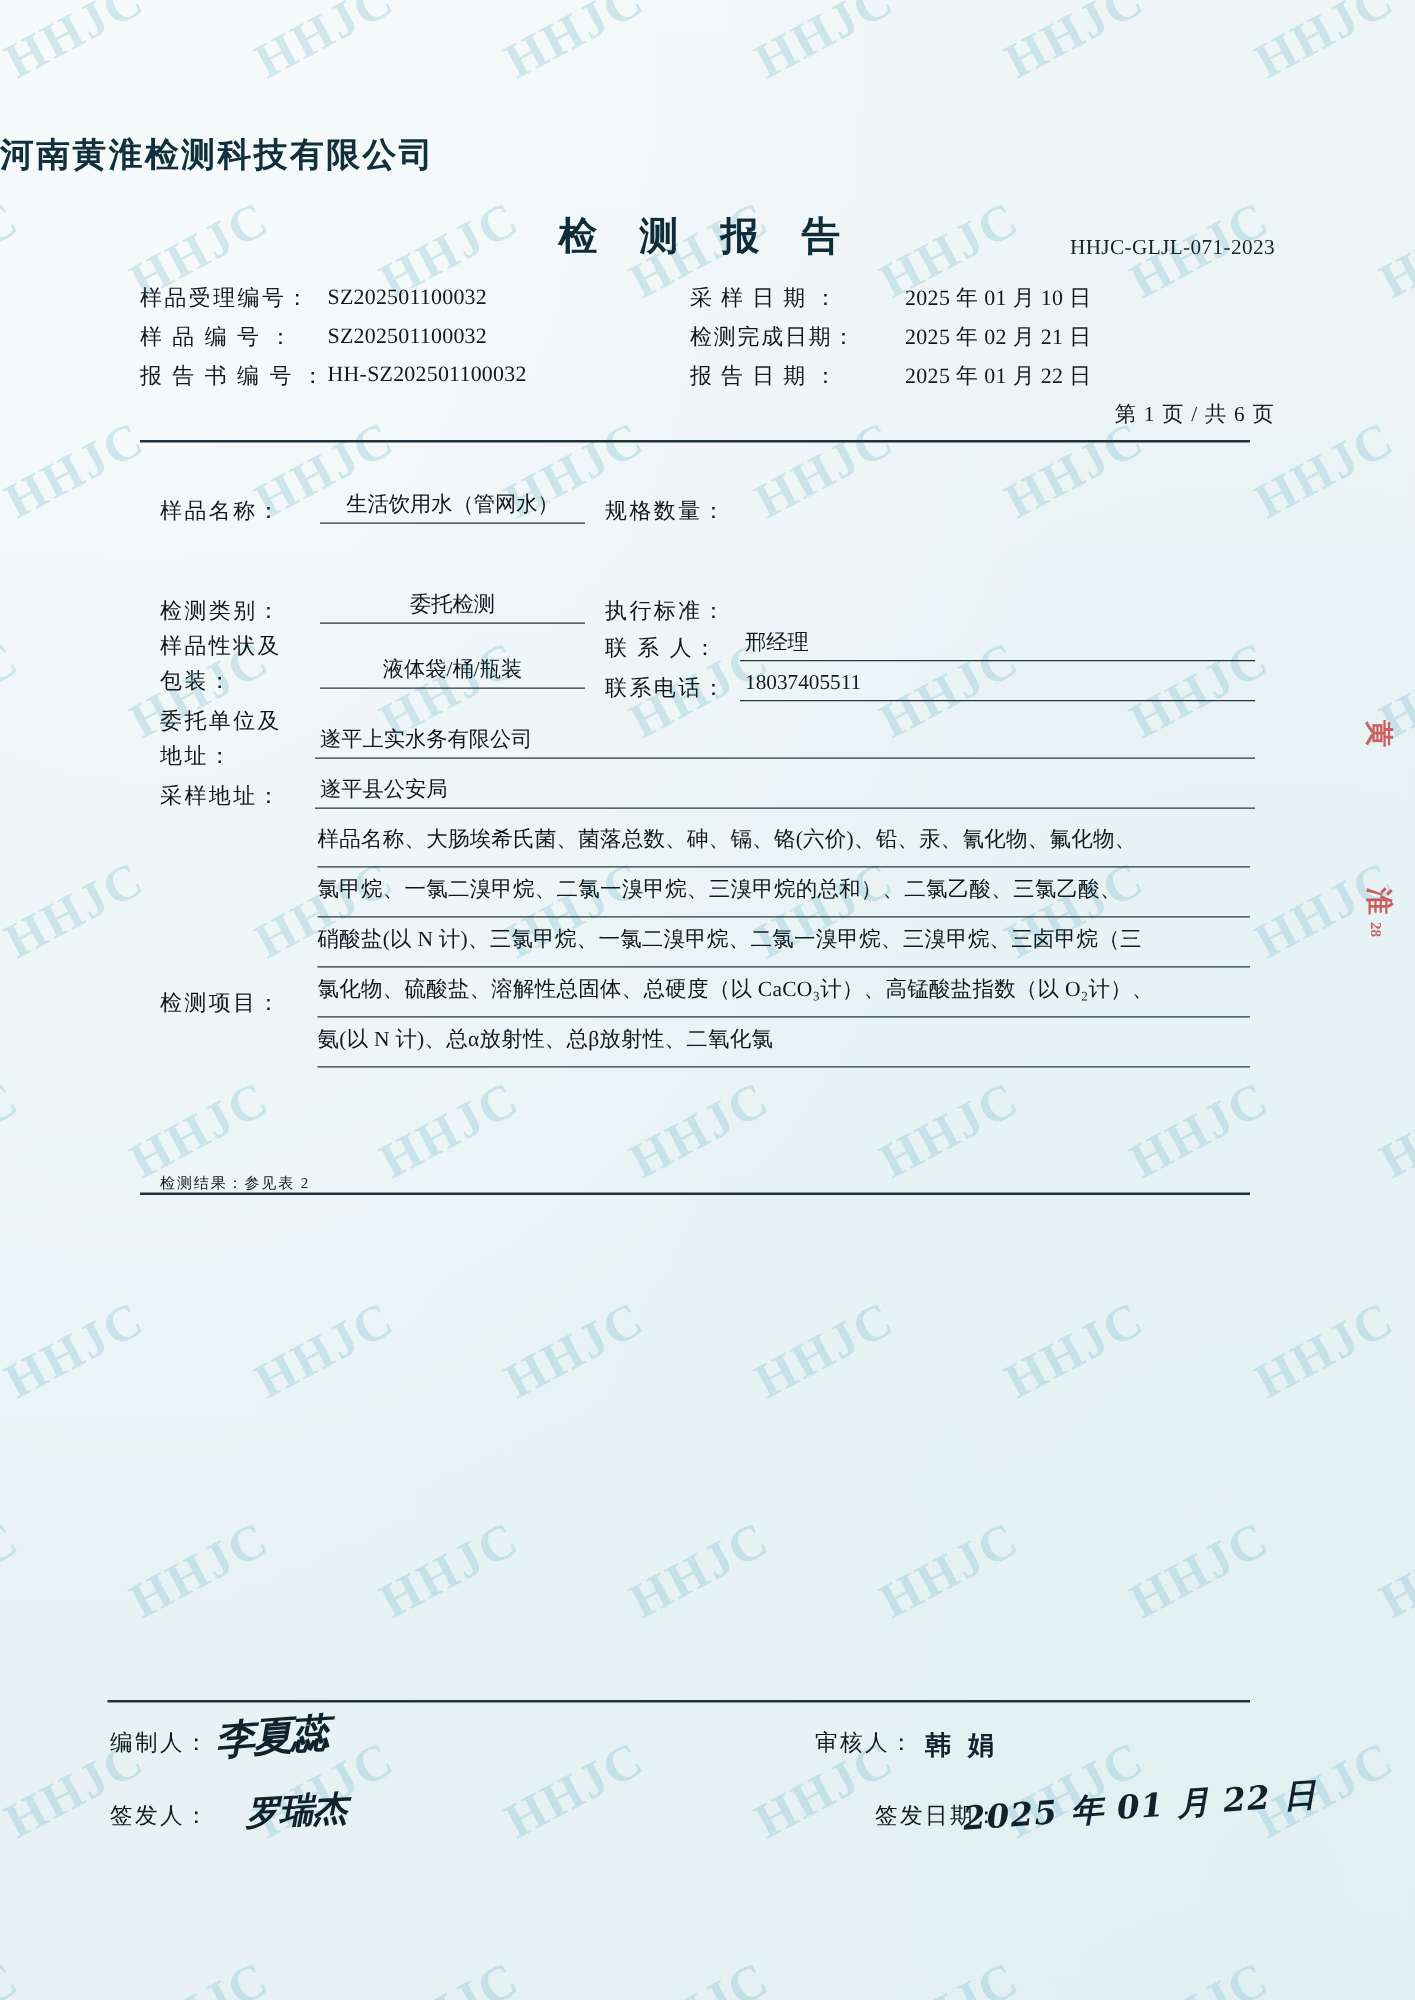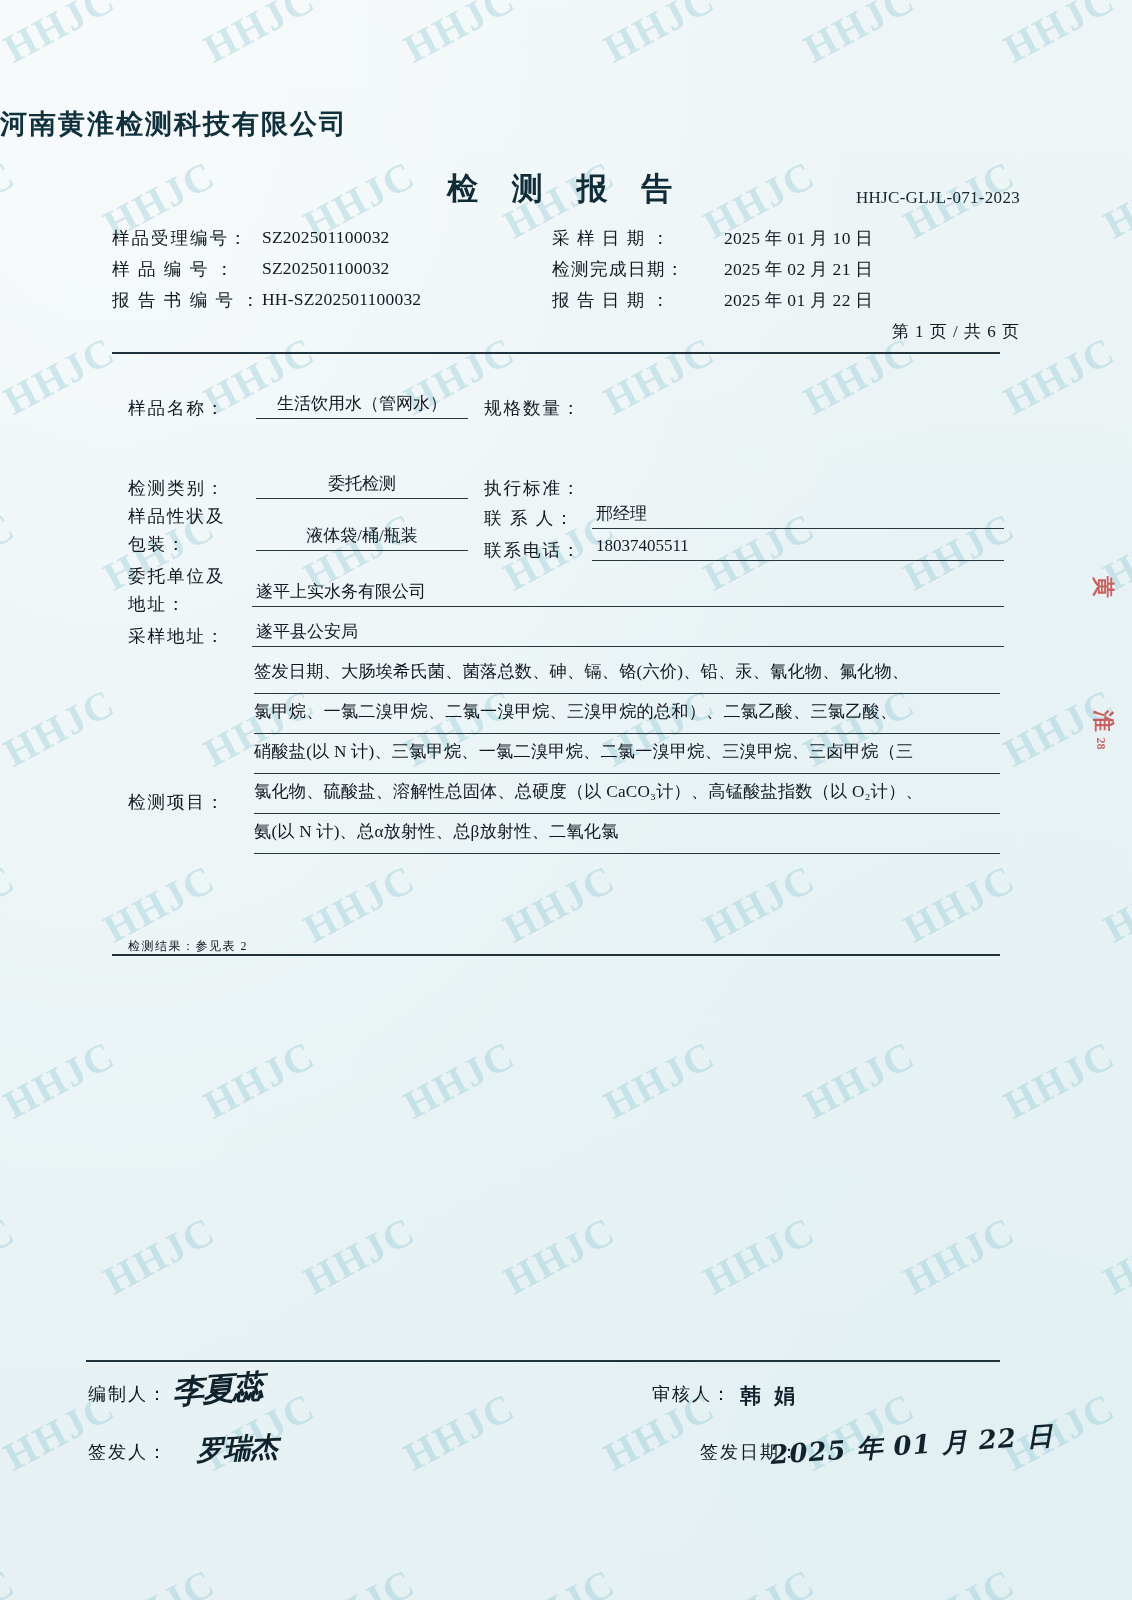--- a/index.html
+++ b/index.html
@@ -370,21 +370,21 @@
 
       <div class="lbl-left" style="left:16px; top:210px;">委托单位及</div>
       <div class="lbl-left" style="left:16px; top:238px;">地址：</div>
       <div class="ul-val left" style="left:140px; top:226px; width:748px; padding-left:4px;">遂平上实水务有限公司</div>
 
       <div class="lbl-left" style="left:16px; top:270px;">采样地址：</div>
       <div class="ul-val left" style="left:140px; top:266px; width:748px; padding-left:4px;">遂平县公安局</div>
 
       <div class="items-label">检测项目：</div>
       <div class="items-box">
-        <div>签发日期、大肠埃希氏菌、菌落总数、砷、镉、铬(六价)、铅、汞、氰化物、氟化物、</div>
+        <div>样品名称、大肠埃希氏菌、菌落总数、砷、镉、铬(六价)、铅、汞、氰化物、氟化物、</div>
         <div>氯甲烷、一氯二溴甲烷、二氯一溴甲烷、三溴甲烷的总和）、二氯乙酸、三氯乙酸、</div>
         <div>硝酸盐(以 N 计)、三氯甲烷、一氯二溴甲烷、二氯一溴甲烷、三溴甲烷、三卤甲烷（三</div>
         <div>氯化物、硫酸盐、溶解性总固体、总硬度（以 CaCO₃计）、高锰酸盐指数（以 O₂计）、</div>
         <div>氨(以 N 计)、总α放射性、总β放射性、二氧化氯</div>
       </div>
     </div>
   </div>
 
   <div class="result-line">检测结果：参见表 2</div>
 

